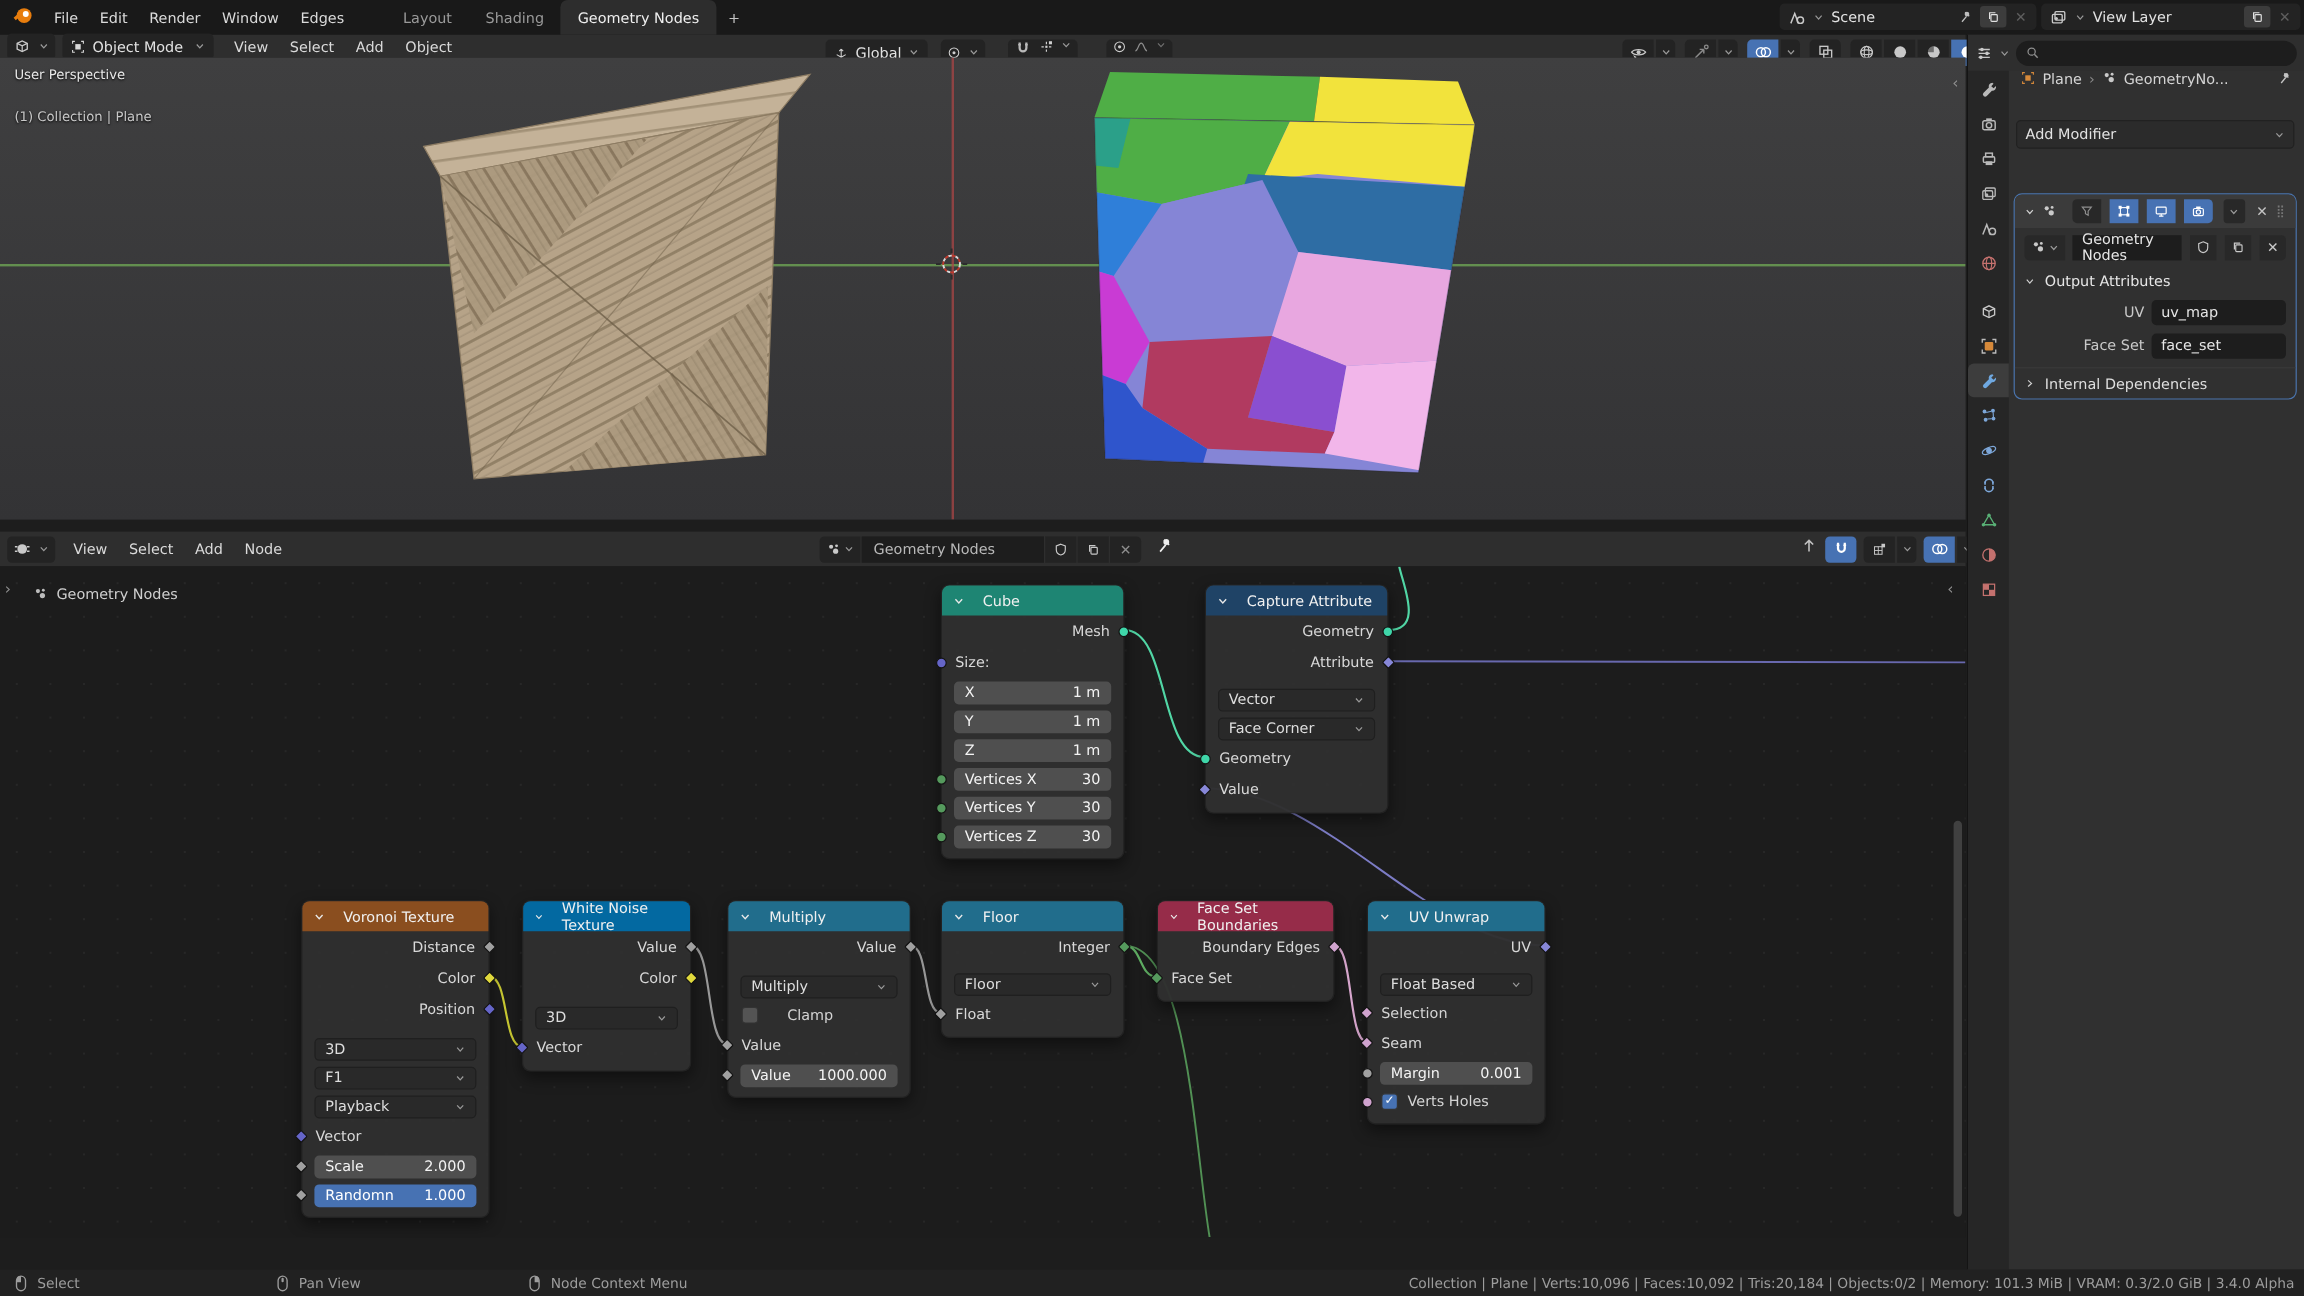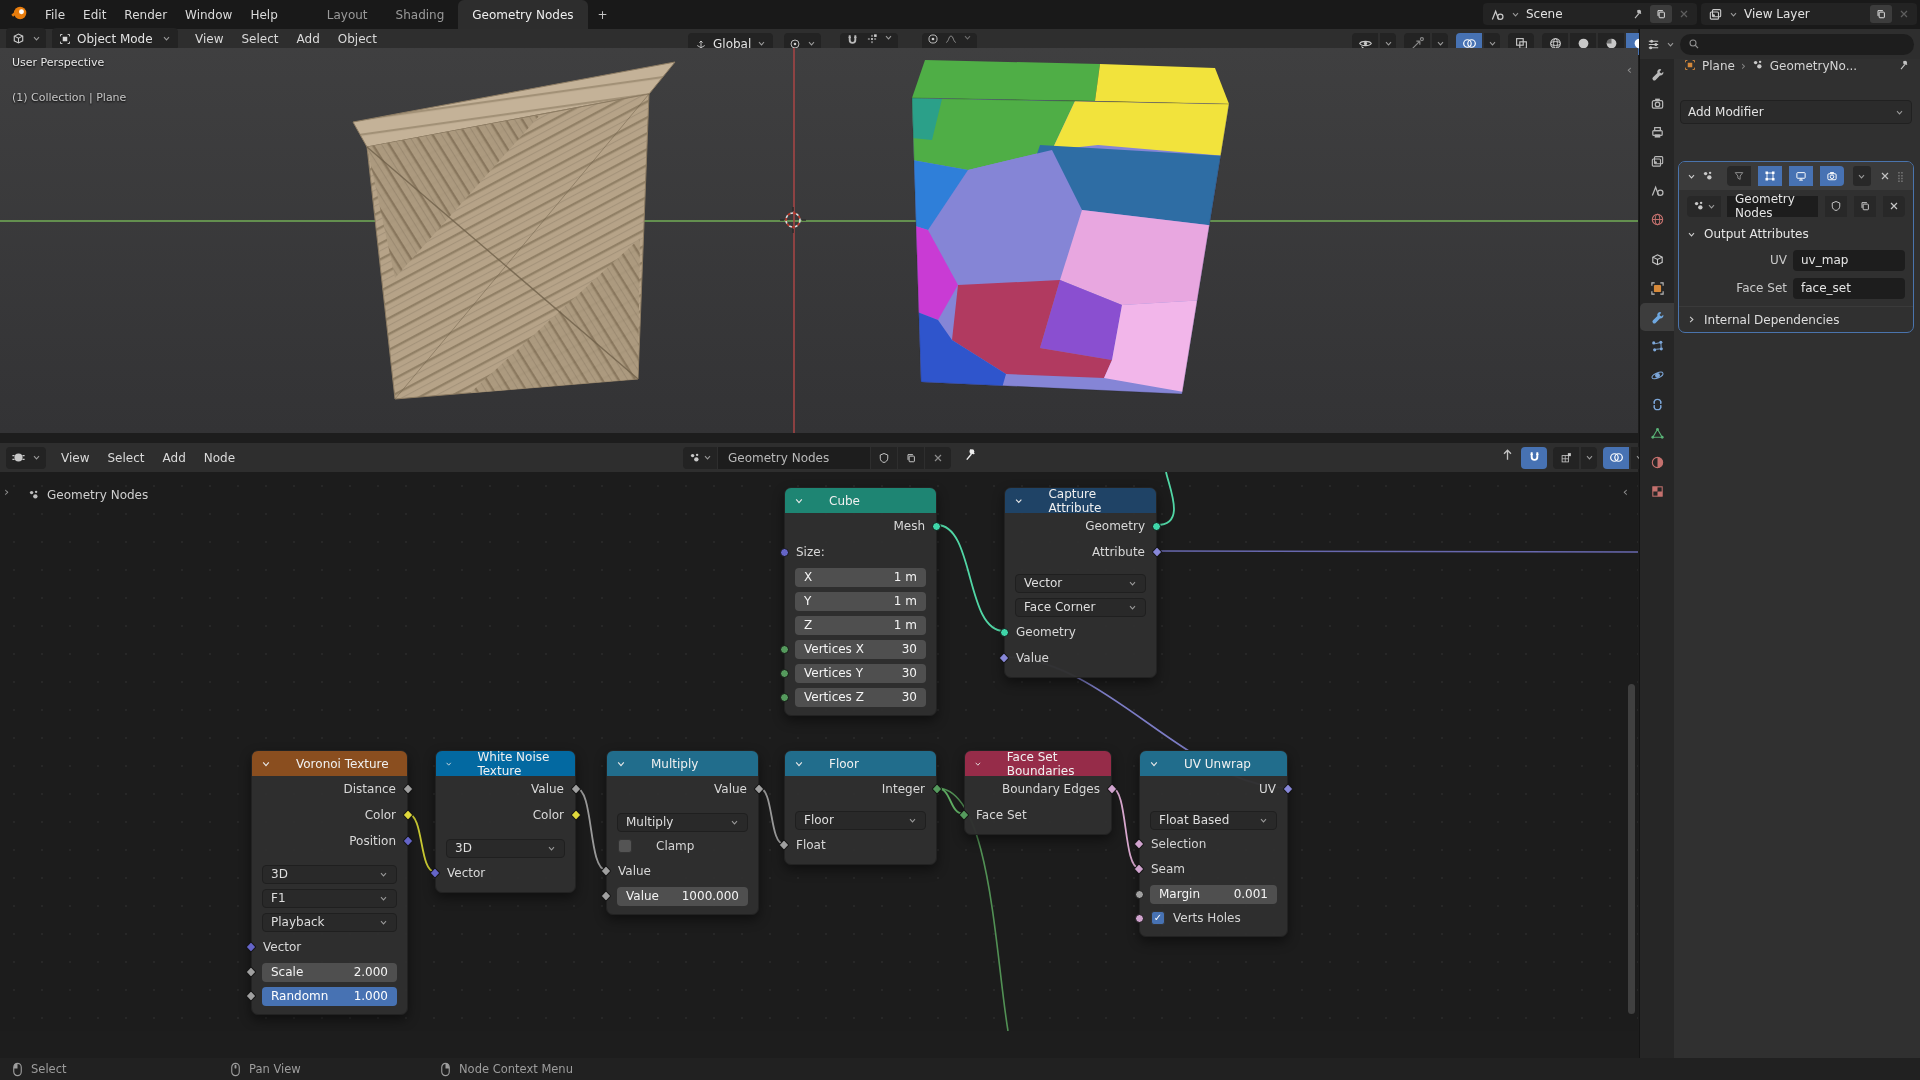--- a/index.html
+++ b/index.html
@@ -27,21 +27,21 @@
 .axis-x{position:absolute;left:793px;top:0;bottom:0;width:1.5px;background:rgba(170,70,70,.75)}
 .ovl1{position:absolute;left:12px;top:8px;color:#e8e8e8;font-size:11px;text-shadow:0 1px 2px #000}
 .ovl2{position:absolute;left:12px;top:43px;color:#c9c9c9;font-size:11px;text-shadow:0 1px 2px #000}
 .edgechev{position:absolute;color:#8f8f8f;font-size:13px}
 
 #ne{left:0;top:443px;width:1638px;height:588px}
 #ne-header{height:29px;background:#2e2e2e;display:flex;align-items:center;position:relative}
 #ne-canvas{position:relative;height:559px;background:#1c1c1c;background-image:radial-gradient(#272727 1px,transparent 1.2px);background-size:28px 28px;overflow:hidden}
 #wires{position:absolute;inset:0;z-index:1}
 .node{position:absolute;z-index:2;background:rgba(48,48,48,.97);border-radius:7px;border:1px solid #222;box-shadow:0 5px 12px rgba(0,0,0,.45);color:#d4d4d4}
-.nhead{height:25px;border-radius:6px 6px 0 0;display:flex;align-items:center;gap:25px;padding:0 9px;color:#f0f0f0}
+.nhead{height:25px;border-radius:6px 6px 0 0;display:flex;align-items:center;gap:15px;padding:0 9px;color:#f0f0f0}
 .nrow{position:relative;height:26px;display:flex;align-items:center;padding:0 11px;color:#d8d8d8}
 .nrow.r{justify-content:flex-end}
 .srow{position:relative;height:24px;display:flex;align-items:center}
 .npad{height:8px}.npad6{height:6px}
 .ndd{flex:1;margin:0 10px;height:19px;background:#292929;border:1px solid #1f1f1f;border-radius:4px;display:flex;align-items:center;justify-content:space-between;padding:0 8px;color:#dedede}
 .nsl{flex:1;margin:0 10px;height:19px;background:#4f4f4f;border-radius:4px;display:flex;align-items:center;justify-content:space-between;padding:0 9px;color:#f4f4f4}
 .nsl.sel{background:#4772b3;color:#fff}
 .sock{position:absolute;width:9px;height:9px;border-radius:50%;border:1px solid #131313;top:8.5px}
 .sock.l{left:-5px}.sock.rr{right:-5px}
 .sock.d{width:8px;height:8px;border-radius:1.5px;transform:rotate(45deg);top:9px}
@@ -302,21 +302,21 @@
 <div id="app">
 
   <div id="topbar">
     <span style="padding:0 8px 0 10px"><svg class="ic s18">
           <use href="#i-blender"></use>
         </svg></span>
     <span class="menu">File</span>
     <span class="menu">Edit</span>
     <span class="menu">Render</span>
     <span class="menu">Window</span>
-    <span class="menu">Help</span>
+    <span class="menu">Edges</span>
     <span style="width:26px"></span>
     <span class="wstab">Layout</span>
     <span class="wstab">Shading</span>
     <span class="wstab active">Geometry Nodes</span>
     <span class="wstab" style="padding:0 10px;color:#c3c3c3">+</span>
 
     <div class="pill abs" style="left:1483px;top:3px;width:214px">
       <svg class="ic" style="color:#c9c9c9">
           <use href="#i-scene"></use>
         </svg>
@@ -1279,15 +1279,16 @@
           <use href="#i-mouseM"></use>
         </svg>
       <span>Pan View</span>
     </span>
     <span class="sbitem" style="left:438px">
       <svg class="ic">
           <use href="#i-mouseR"></use>
         </svg>
       <span>Node Context Menu</span>
     </span>
+    <span class="sbitem" style="right:8px">Collection | Plane | Verts:10,096 | Faces:10,092 | Tris:20,184 | Objects:0/2 | Memory: 101.3 MiB | VRAM: 0.3/2.0 GiB | 3.4.0 Alpha</span>
   </div>
 
 </div>
 
 </body></html>

